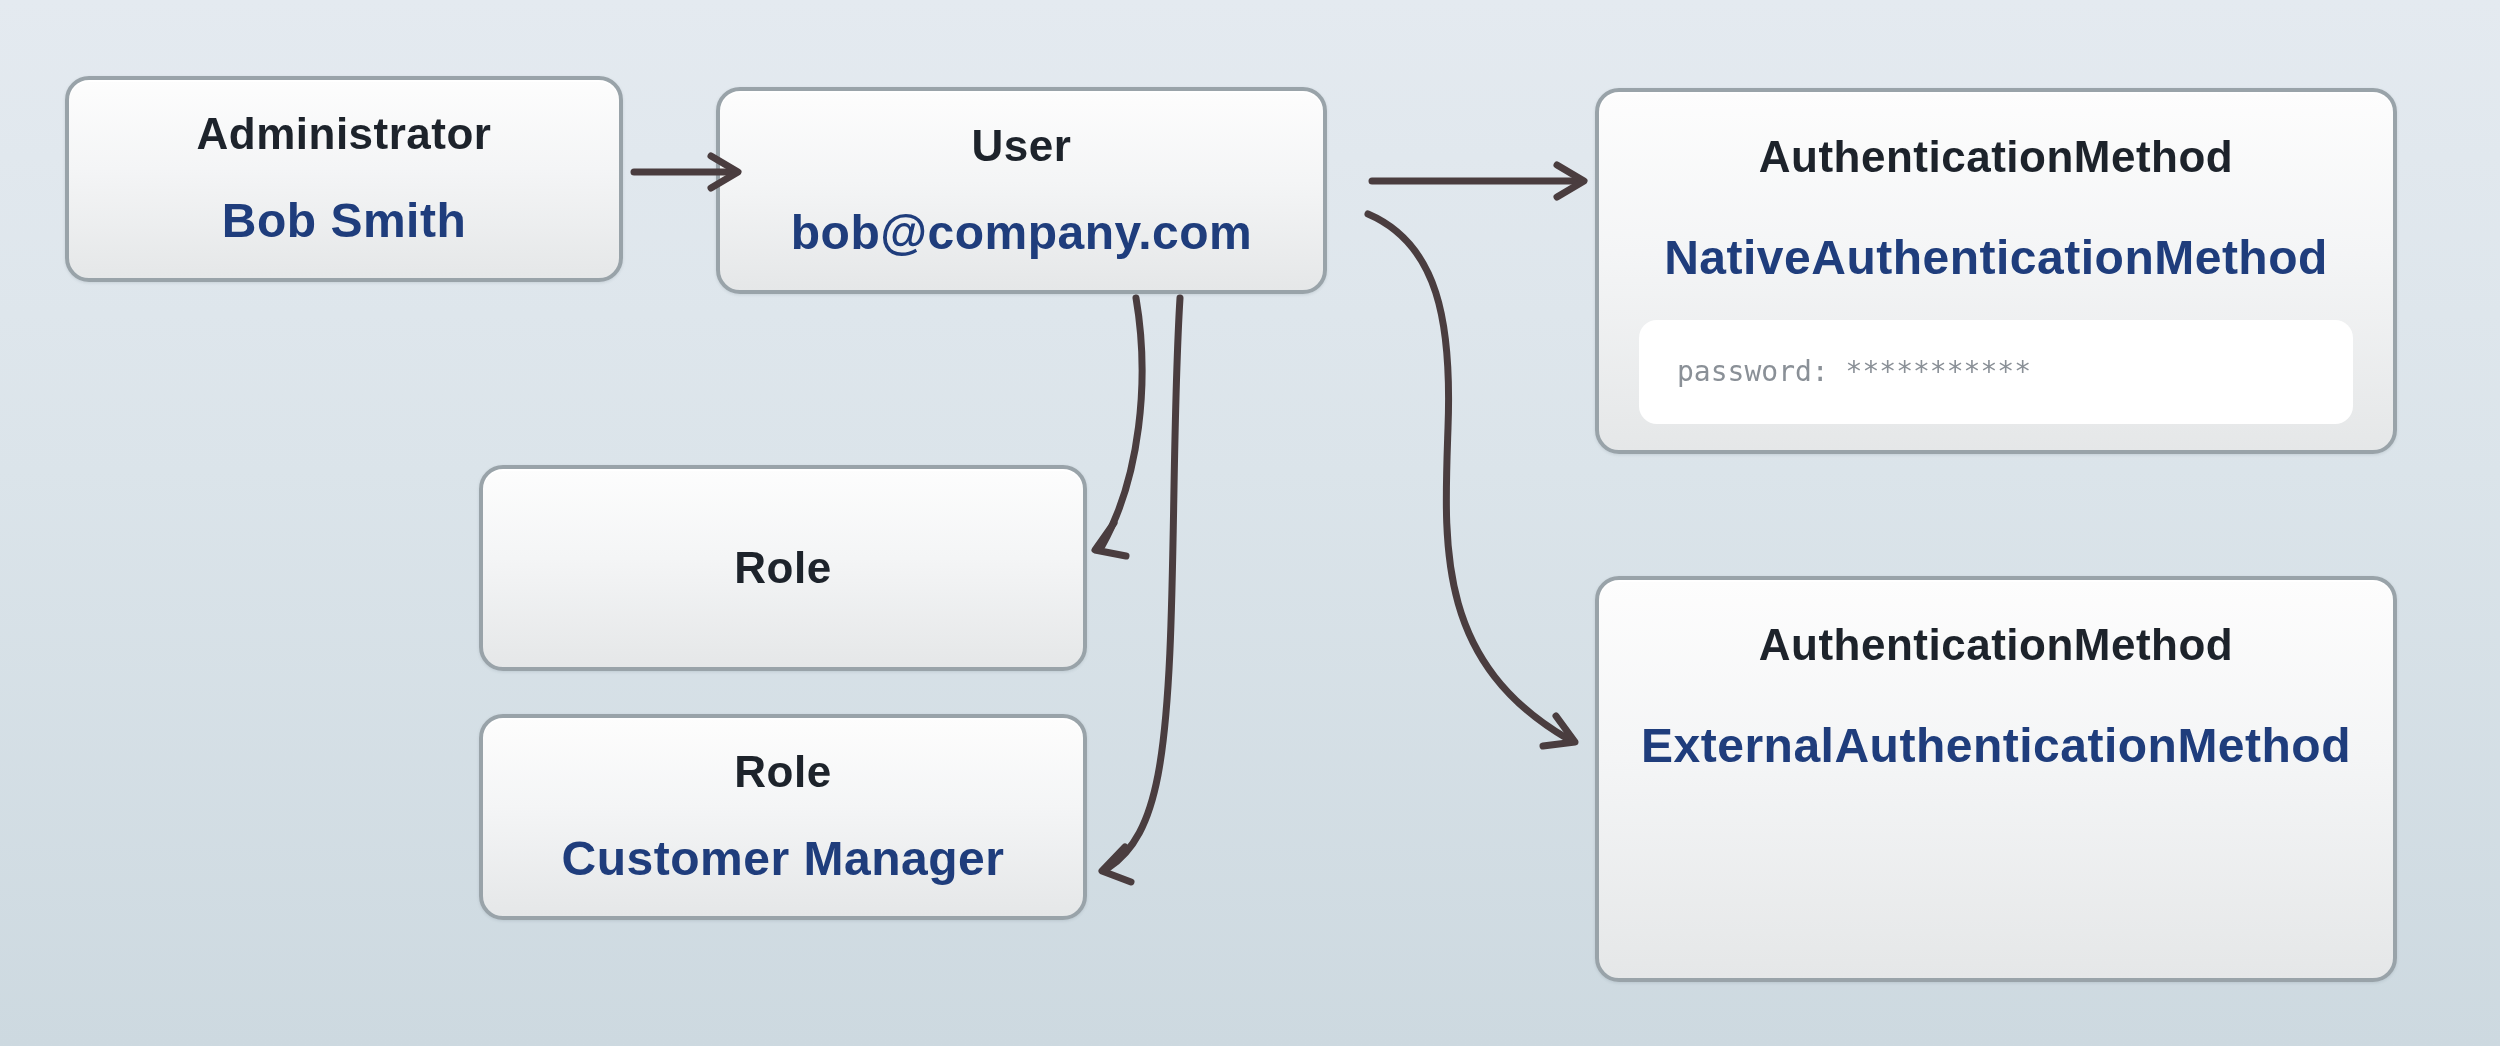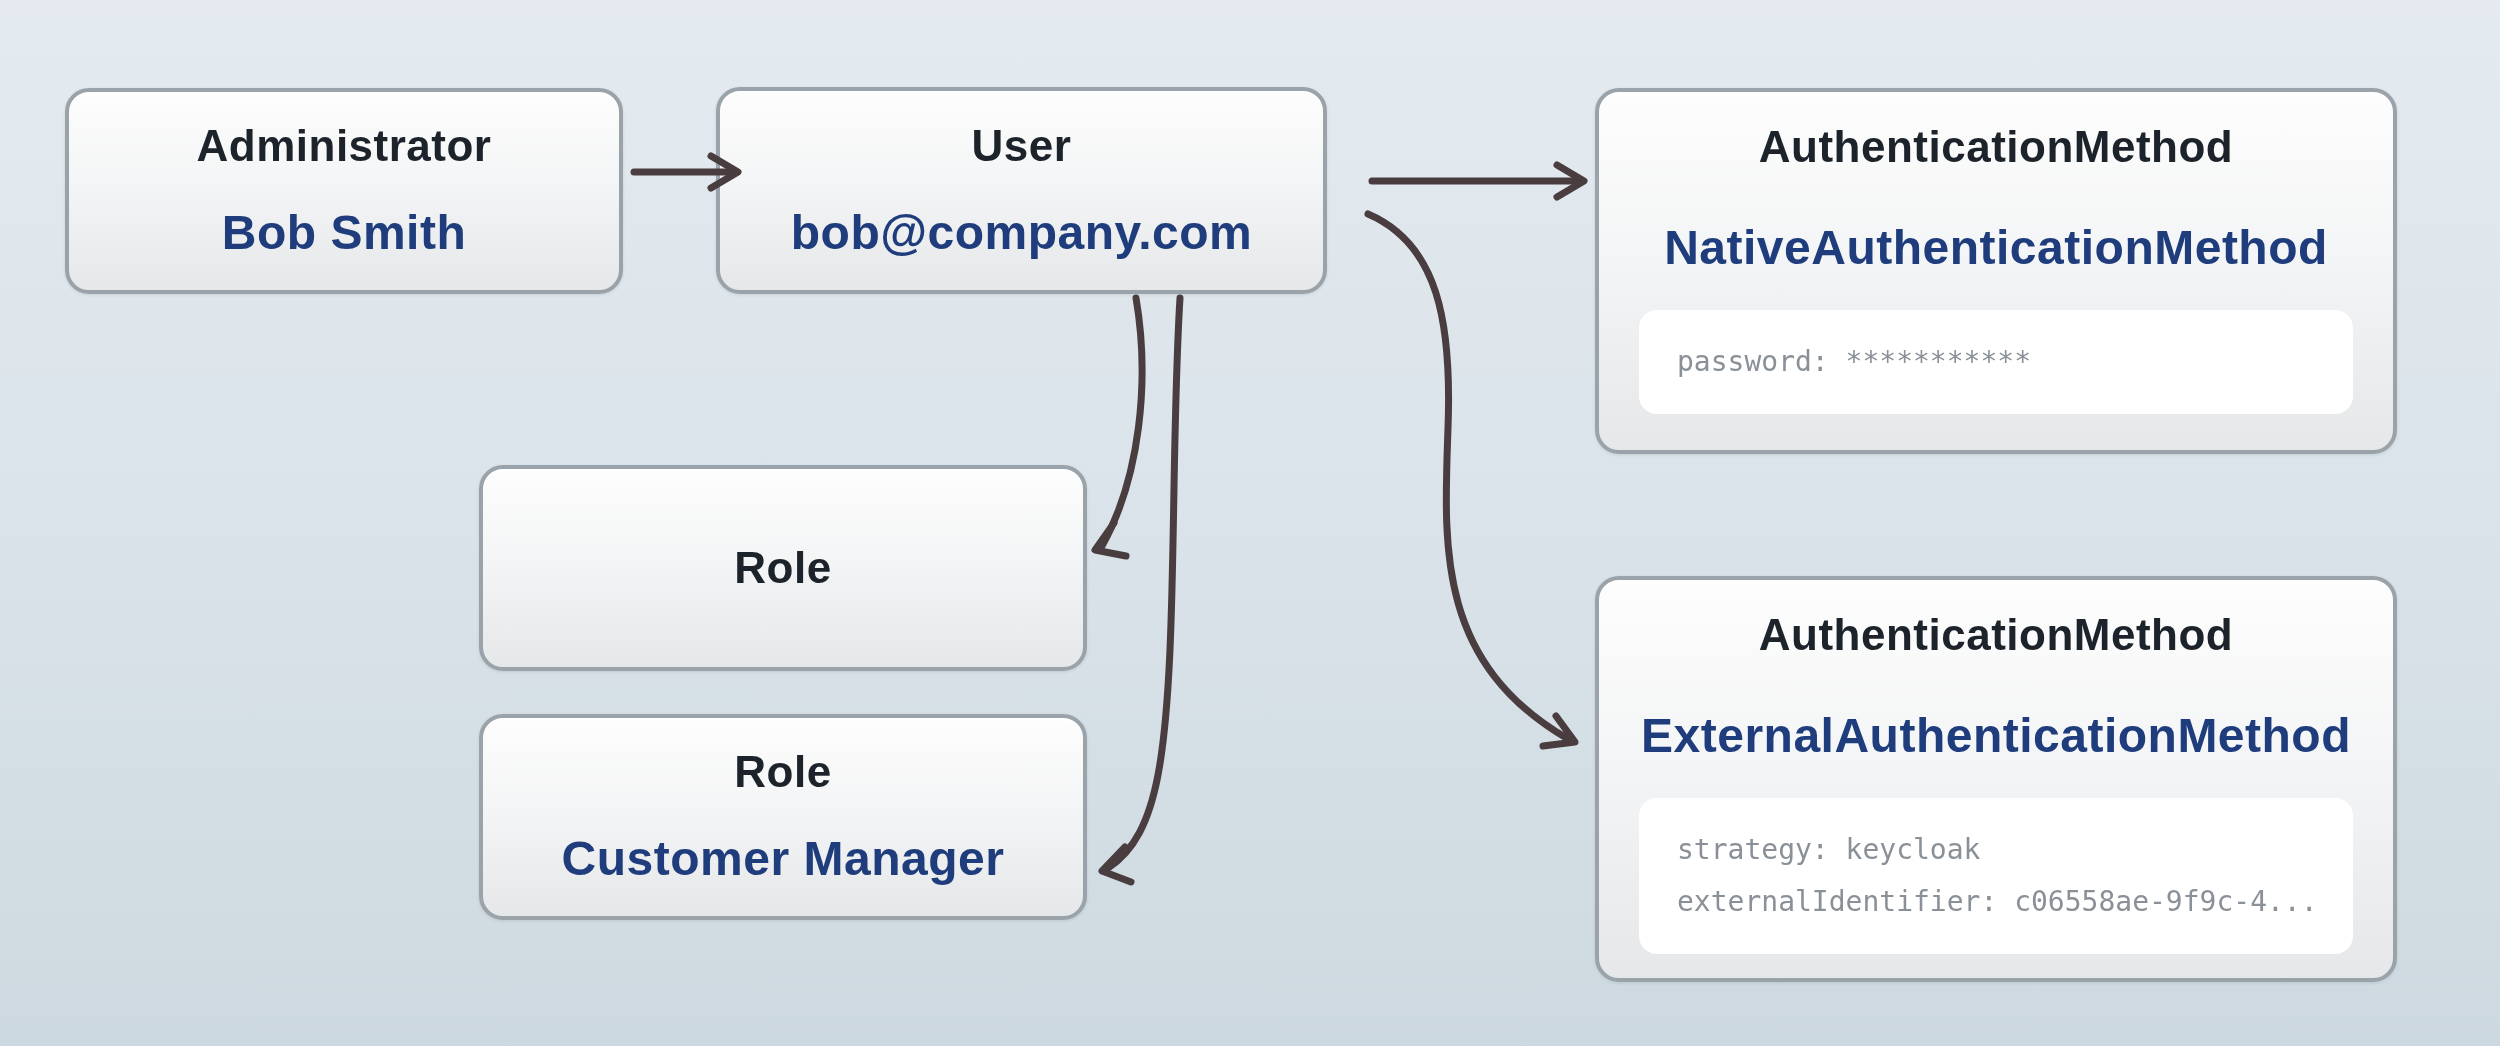--- a/index.html
+++ b/index.html
@@ -16,21 +16,21 @@
   .node{
     position:absolute;
     box-sizing:border-box;
     background:linear-gradient(180deg,#fdfdfd 0%,#f4f5f6 45%,#e5e7e8 100%);
     border:4px solid #99a3a9;
     border-radius:24px;
     box-shadow:inset 0 2px 0 rgba(255,255,255,.95), 0 1px 3px rgba(70,90,100,.15);
     display:flex;flex-direction:column;align-items:center;
   }
   .node.simple{justify-content:center;gap:34px;}
-  .node.auth{justify-content:flex-start;padding-top:30px;}
+  .node.auth{justify-content:flex-start;padding-top:40px;}
   .node-title{
     font-size:44px;font-weight:700;color:#1d232b;line-height:50px;
     letter-spacing:0.5px;
   }
   .node-value{
     font-size:48px;font-weight:700;line-height:56px;
     color:var(--value-color,#1f3d7c);
     letter-spacing:0.5px;
   }
   .node.auth .node-value{margin-top:48px;}
@@ -61,21 +61,21 @@
     fill:none;
     stroke-linecap:round;
     stroke-linejoin:round;
   }
 </style>
 </head>
 <body>
 
 <div id="canvas">
 
-  <div class="node simple" style="left:65px;top:88px;width:558px;height:206px;">
+  <div class="node simple" style="left:65px;top:76px;width:558px;height:206px;">
     <div class="node-title">Administrator</div>
     <div class="node-value">Bob Smith</div>
   </div>
 
   <div class="node simple" style="left:716px;top:87px;width:611px;height:207px;">
     <div class="node-title">User</div>
     <div class="node-value">bob@company.com</div>
   </div>
 
   <div class="node simple" style="left:479px;top:465px;width:608px;height:206px;">
@@ -91,24 +91,20 @@
     <div class="node-title">AuthenticationMethod</div>
     <div class="node-value">NativeAuthenticationMethod</div>
     <div class="code-panel">
       <span class="code-line">password: ***********</span>
     </div>
   </div>
 
   <div class="node auth" style="left:1595px;top:576px;width:802px;height:406px;">
     <div class="node-title">AuthenticationMethod</div>
     <div class="node-value">ExternalAuthenticationMethod</div>
-    <div class="code-panel">
-      <span class="code-line">strategy: keycloak</span>
-      <span class="code-line">externalIdentifier: c06558ae-9f9c-4...</span>
-    </div>
   </div>
 
   <svg class="edges" width="2500" height="1046" viewBox="0 0 2500 1046">
 
     <g>
       <path class="edge" d="M 634 172 L 736 172"></path>
       <polyline class="edge" points="711,156 738,172 711,188"></polyline>
     </g>
 
     <g>

